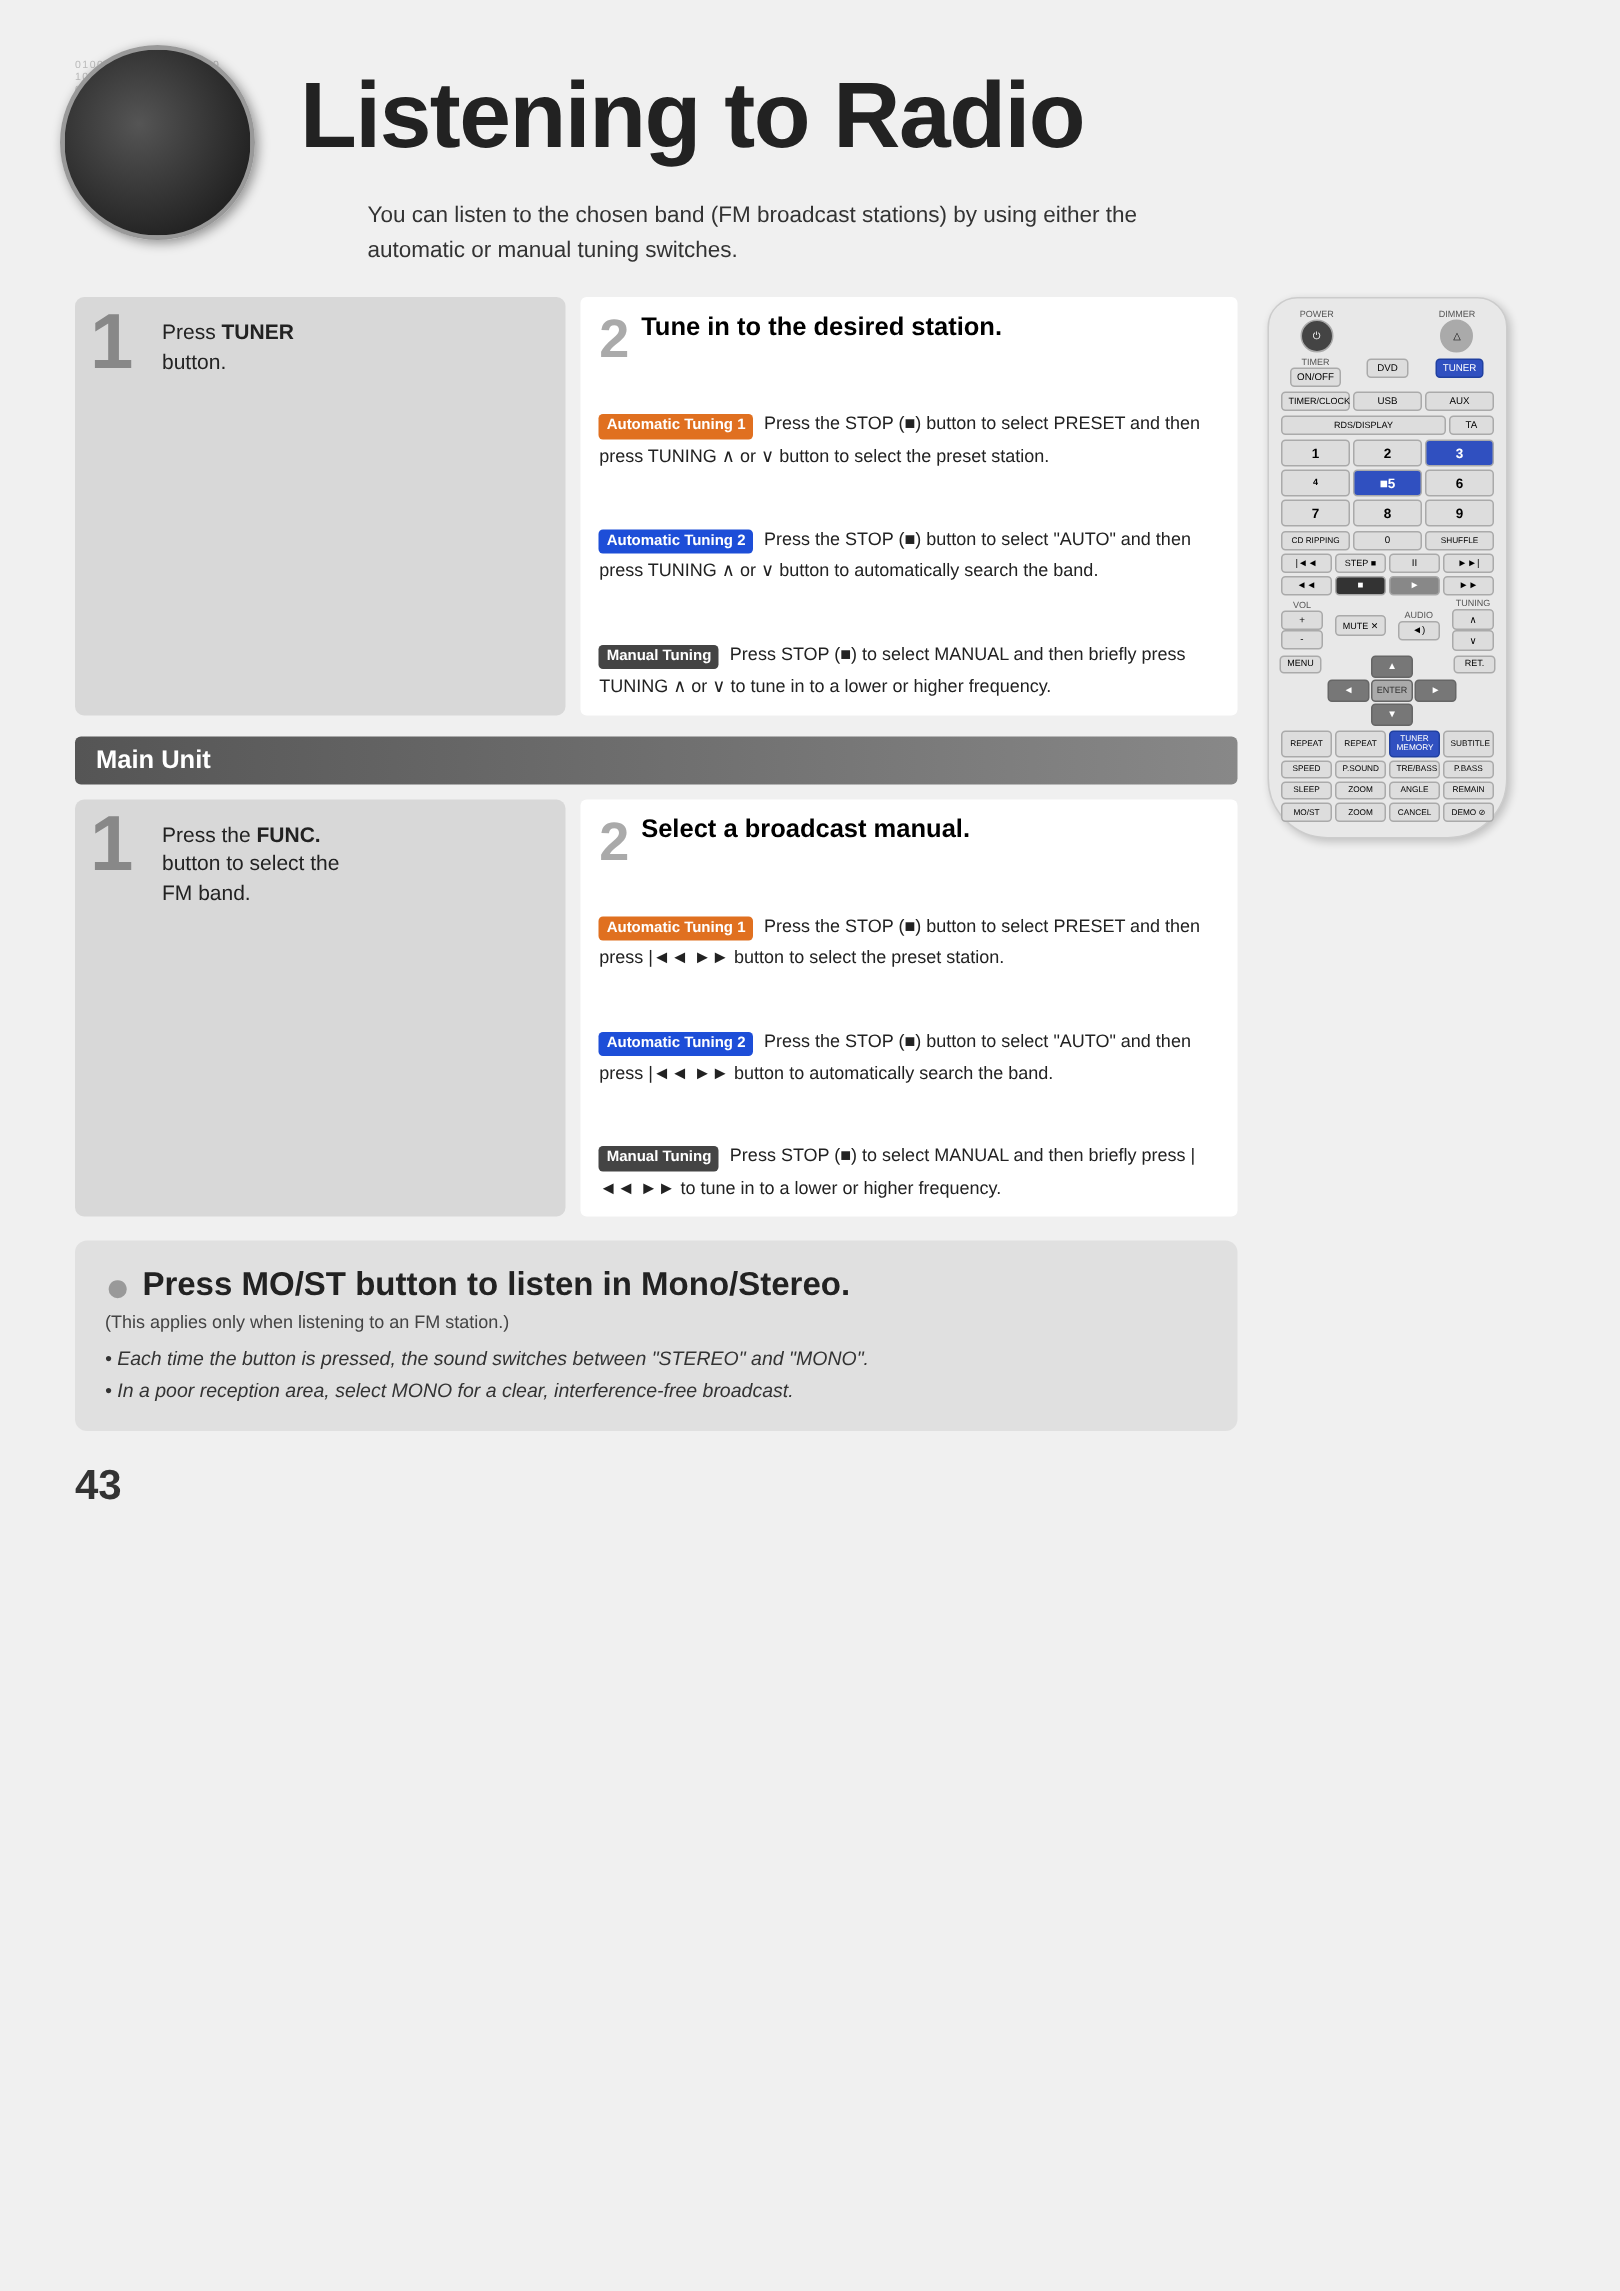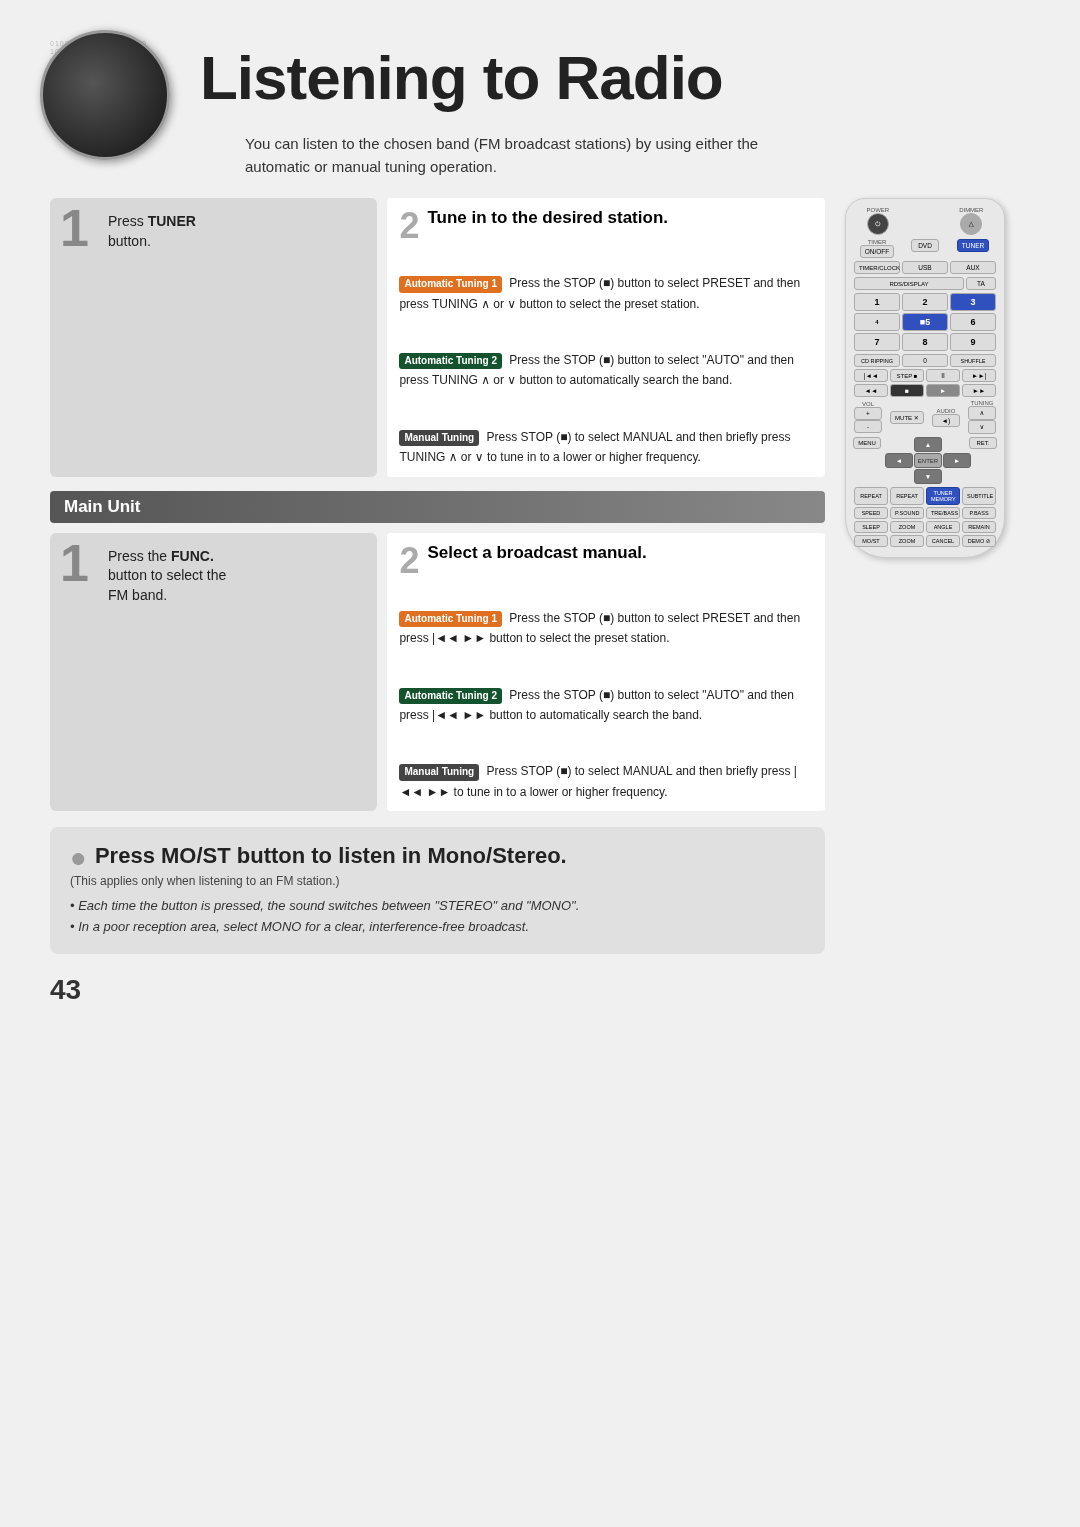--- a/index.html
+++ b/index.html
@@ -147,21 +147,21 @@
       padding: 1px 5px;
       font-size: 10px;
       font-weight: bold;
       color: white;
       margin-bottom: 3px;
       margin-right: 4px;
       margin-top: 32px;
     }
 
     .tag-auto1 { background: #e07020; }
-    .tag-auto2 { background: #14532d; }
+    .tag-auto2 { background: #1d4ed8; }
     .tag-manual { background: #444; }
 
     .tuning-block {
       margin-bottom: 8px;
       font-size: 12px;
       color: #222;
       line-height: 1.45;
     }
 
     .tuning-block:last-child { margin-bottom: 0; }
@@ -327,21 +327,21 @@
       10010110100101101001<br>01101001011010010110<br>10010110100101101001<br>
       01101001011010010110<br>10010110100101101001<br>01101001011010010110<br>
       10010110100101101001<br>
     </div>
     <div class="circle-decoration"></div>
     <div style="flex:1; padding-left: 20px;">
       <div class="page-title">Listening to Radio</div>
     </div>
   </div>
 
-  <div class="subtitle">You can listen to the chosen band (FM broadcast stations) by using either the automatic or manual tuning operation.</div>
+  <div class="subtitle">You can listen to the chosen band (FM broadcast stations) by using either the automatic or manual tuning switches.</div>
 
   <div class="main-content">
 
     <div class="left-panel">
 
 
       <div class="steps-row">
 
         <div class="step-box">
           <div class="step-number">1</div>

